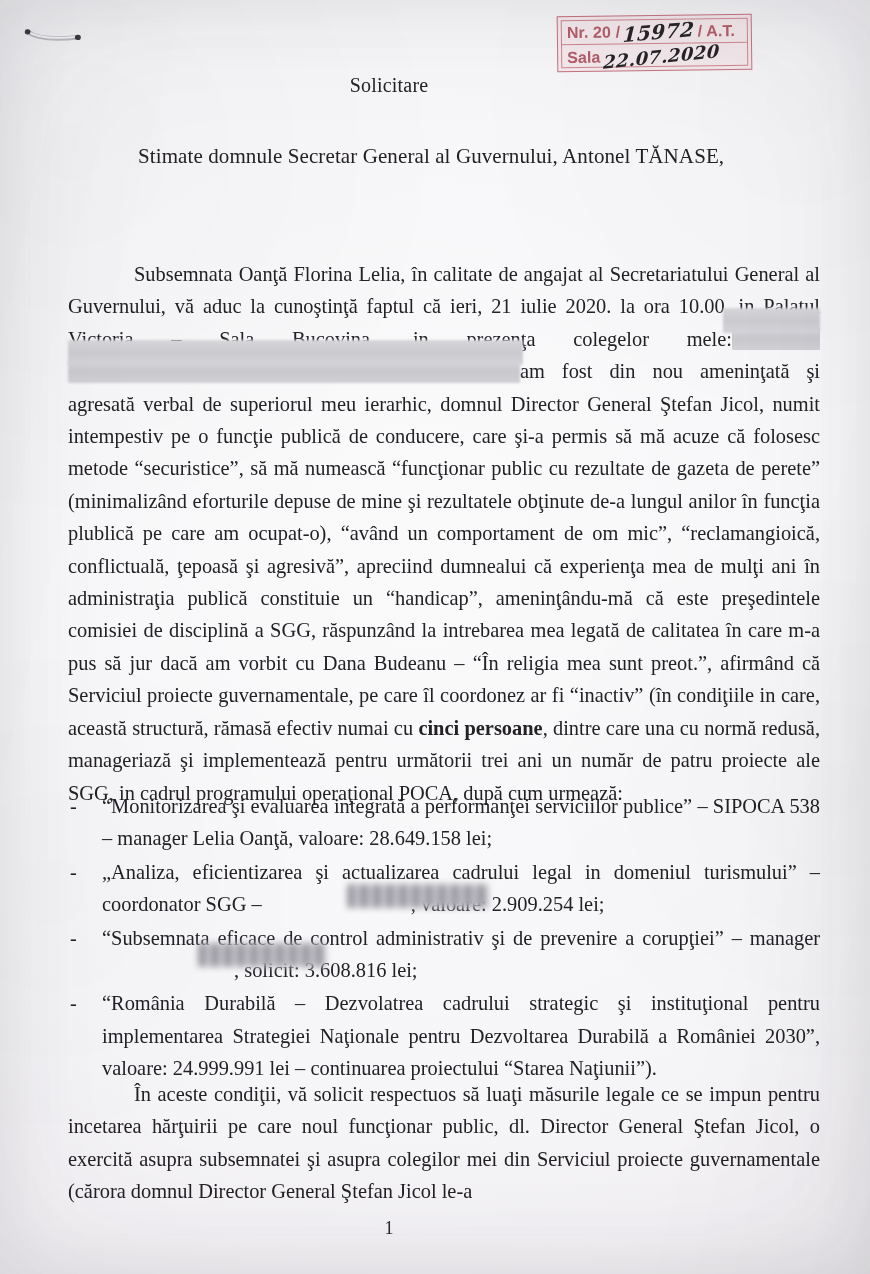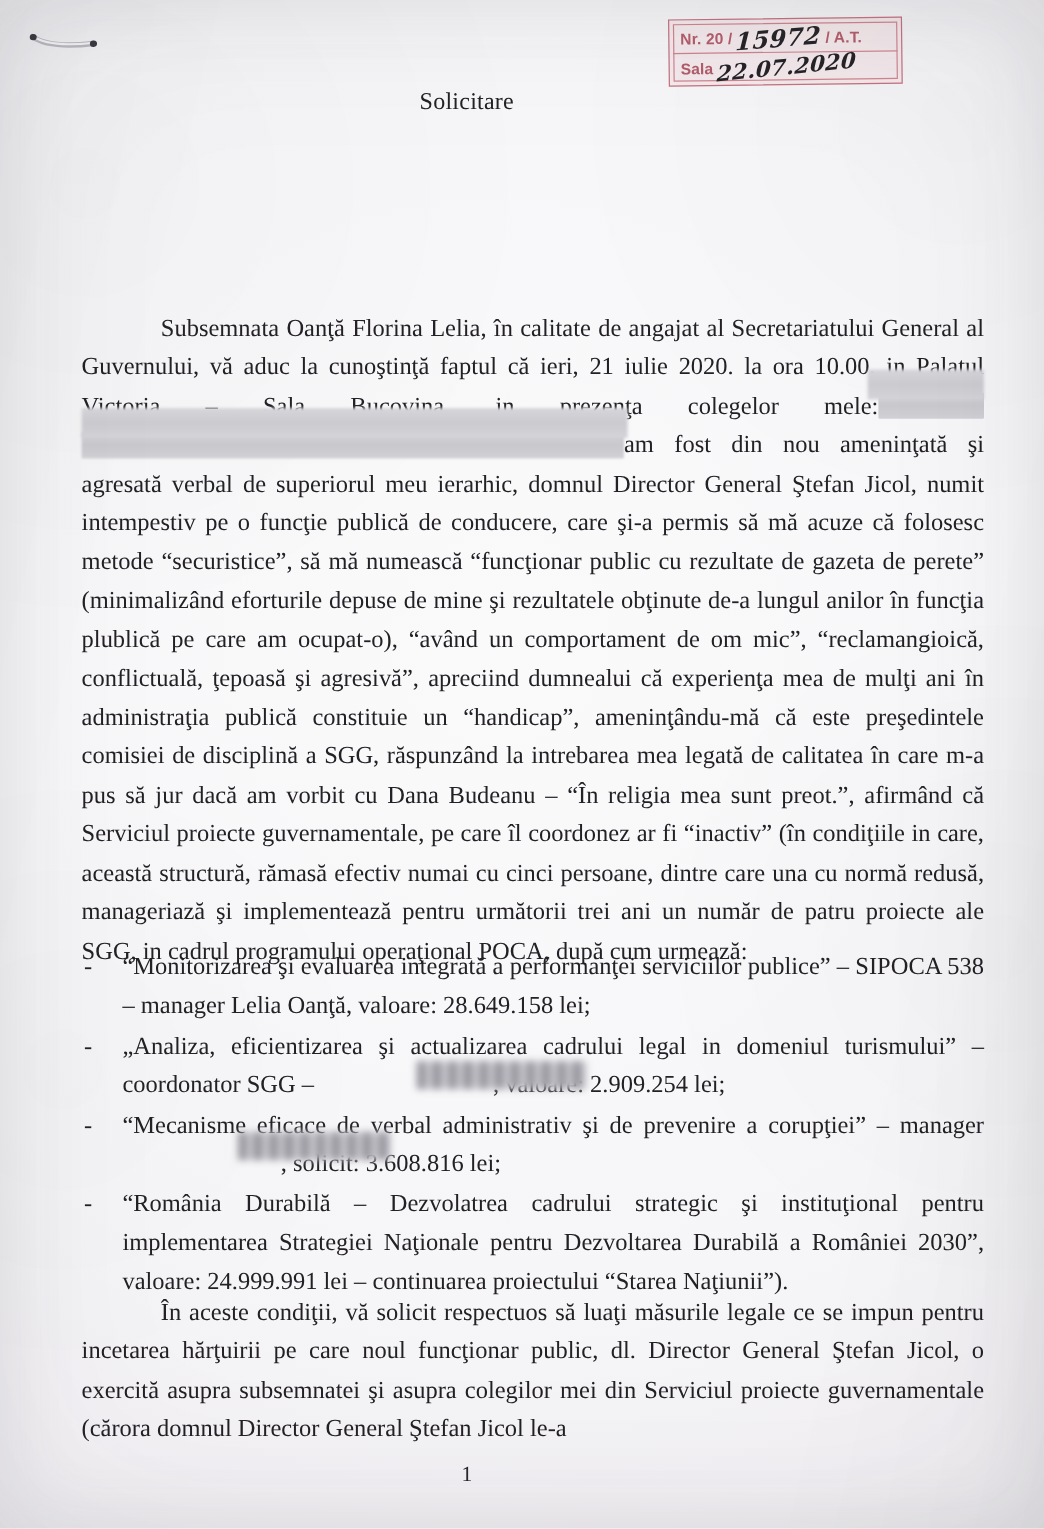--- a/index.html
+++ b/index.html
@@ -88,21 +88,21 @@
     right: 6px;
     height: 25px;
     display: flex;
     align-items: center;
     gap: 3px;
     font-family: "Liberation Sans", sans-serif;
   }
   .stamp-row.r1 { top: 3px; }
   .stamp-row.r2 { top: 28px; }
   .stamp-label {
-    font-size: 13px;
+    font-size: 16px;
     font-weight: 700;
     color: #b35d6b;
     letter-spacing: 0.1px;
     white-space: nowrap;
   }
   .stamp-hand {
     font-family: "DejaVu Serif", serif;
     font-style: italic;
     font-weight: 700;
     font-size: 20px;
@@ -155,21 +155,21 @@
     line-height: 32.4px;
     text-align: justify;
     color: #232126;
   }
   .body-block.p1 { top: 258px; }
   .body-block.p2 { top: 1078px; }
 
   .body-block p { margin: 0; }
   .body-block .indent { text-indent: 66px; }
 
-  b { font-weight: 400; }
+  b { font-weight: 700; }
 
   
   .project-list {
     position: absolute;
     left: 68px;
     top: 790px;
     width: 752px;
     margin: 0;
     padding: 0;
     list-style: none;
@@ -276,34 +276,35 @@
     <div class="stamp-row r2">
       <span class="stamp-label">Sala</span>
       <span class="stamp-hand date">22.07.2020</span>
     </div>
   </div>
 
   <div class="doc">
 
     <div class="title">Solicitare</div>
 
+    <div class="salutation">Stimate domnule Secretar General al Guvernului, Antonel TĂNASE,</div>
 
     <div class="body-block p1">
       <p class="indent"><span>Subsemnata Oanţă Florina Lelia, în calitate de angajat al Secretariatului General al Guvernului, vă aduc la cunoştinţă faptul că ieri, 21 iulie 2020. la ora 10.00, in Palatul Victoria – Sala Bucovina, in prezenţa colegelor mele:</span><span class="redact r-line1"></span><span class="redact plain r-line2"></span><span>am fost din nou ameninţată şi agresată verbal de superiorul meu ierarhic, domnul Director General Ştefan Jicol, numit intempestiv pe o funcţie publică de conducere, care şi-a permis să mă acuze că folosesc metode “securistice”, să mă numească “funcţionar public cu rezultate de gazeta de perete” (minimalizând eforturile depuse de mine şi rezultatele obţinute de-a lungul anilor în funcţia plublică pe care am ocupat-o), “având un comportament de om mic”, “reclamangioică, conflictuală, ţepoasă şi agresivă”, apreciind dumnealui că experienţa mea de mulţi ani în administraţia publică constituie un “handicap”, ameninţându-mă că este preşedintele comisiei de disciplină a SGG, răspunzând la intrebarea mea legată de calitatea în care m-a pus să jur dacă am vorbit cu Dana Budeanu – “În religia mea sunt preot.”, afirmând că Serviciul proiecte guvernamentale, pe care îl coordonez ar fi “inactiv” (în condiţiile in care, această structură, rămasă efectiv numai cu </span><b>cinci persoane</b><span>, dintre care una cu normă redusă, manageriază şi implementează pentru următorii trei ani un număr de patru proiecte ale SGG, in cadrul programului operaţional POCA, după cum urmează:</span></p>
     </div>
 
     <ul class="project-list">
       <li>
         <span class="dash">-</span><span>“Monitorizarea şi evaluarea integrată a performanţei serviciilor publice” – SIPOCA 538 – manager Lelia Oanţă, valoare: 28.649.158 lei;</span>
       </li>
       <li>
         <span class="dash">-</span><span>„Analiza, eficientizarea şi actualizarea cadrului legal in domeniul turismului” – coordonator SGG – </span><span style="display:inline-block;width:144px;"></span><span>, valoare: 2.909.254 lei;</span>
       </li>
       <li>
-        <span class="dash">-</span><span>“Mecanisme eficace de verbal administrativ şi de prevenire a corupţiei” – manager </span><span style="display:inline-block;width:132px;"></span><span>, solicit: 3.608.816 lei;</span>
+        <span class="dash">-</span><span>“Subsemnata eficace de control administrativ şi de prevenire a corupţiei” – manager </span><span style="display:inline-block;width:132px;"></span><span>, solicit: 3.608.816 lei;</span>
       </li>
       <li>
         <span class="dash">-</span><span>“România Durabilă – Dezvolatrea cadrului strategic şi instituţional pentru implementarea Strategiei Naţionale pentru Dezvoltarea Durabilă a României 2030”, valoare: 24.999.991 lei – continuarea proiectului “Starea Naţiunii”).</span>
       </li>
     </ul>
 
     <div class="body-block p2">
       <p class="indent">În aceste condiţii, vă solicit respectuos să luaţi măsurile legale ce se impun pentru incetarea hărţuirii pe care noul funcţionar public, dl. Director General Ştefan Jicol, o exercită asupra subsemnatei şi asupra colegilor mei din Serviciul proiecte guvernamentale (cărora domnul Director General Ştefan Jicol le-a</p>
     </div>
 

